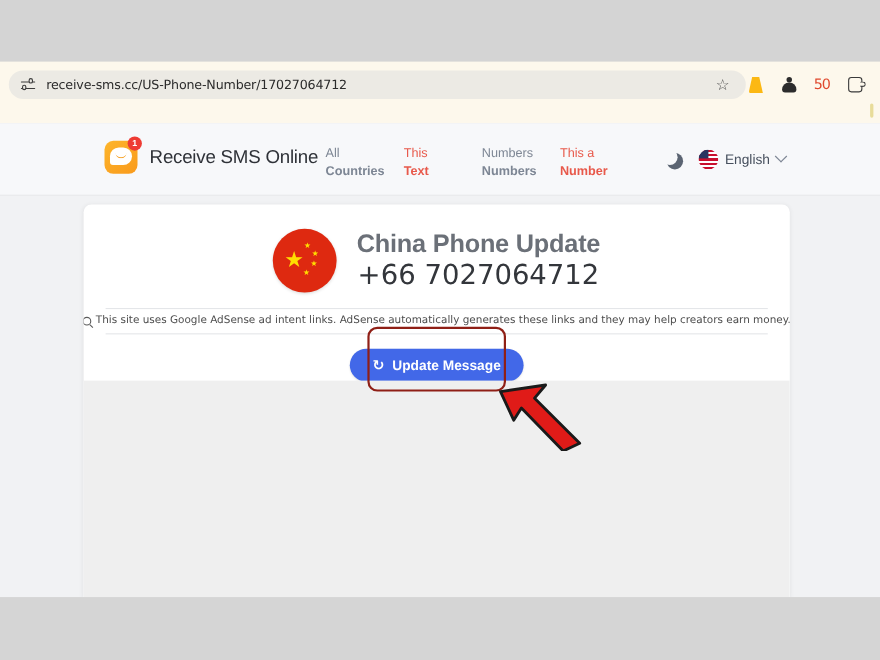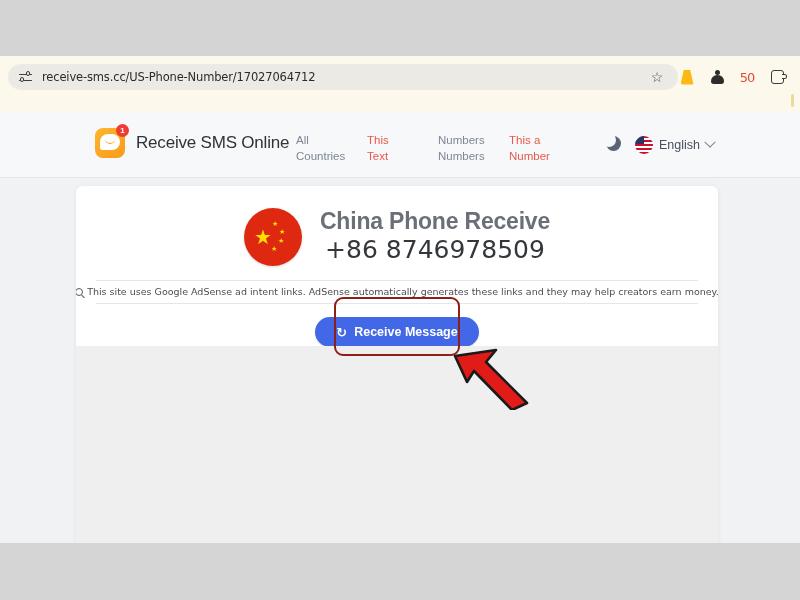--- a/index.html
+++ b/index.html
@@ -257,28 +257,28 @@
     gap: 0;
   }
   .nav-link {
     width: 71px;
     font-size: 11.5px;
     line-height: 16px;
     color: #7d8694;
     text-decoration: none;
   }
   .nav-link.accent { color: #e8594b; }
-  .nav-link .l2 { display: block; }
+  .nav-link .l2 { display: block; font-weight: bold; }
 
   .header-right {
     position: absolute;
     right: 86px;
     top: 24px;
     display: flex;
-    align-items: flex-start;
+    align-items: flex-end;
     gap: 14px;
   }
   .moon-icon {
     position: relative;
     width: 15px;
     height: 15px;
   }
   .moon-icon::before {
     content: "";
     position: absolute;
@@ -608,34 +608,34 @@
 
       <div class="title-row">
         <span class="cn-flag">
           <span class="star s-big">★</span>
           <span class="star s1">★</span>
           <span class="star s2">★</span>
           <span class="star s3">★</span>
           <span class="star s4">★</span>
         </span>
         <span class="title-text">
-          <span class="page-title">China Phone Receive</span>
-          <span class="phone-number">+86 8746978509</span>
+          <span class="page-title">China Phone Update</span>
+          <span class="phone-number">+66 7027064712</span>
         </span>
       </div>
 
       <div class="adsense-row">
         <span class="mag-icon"></span>
         <span class="adsense-text">This site uses Google AdSense ad intent links. AdSense automatically generates these links and they may help creators earn money.</span>
       </div>
 
       <div class="btn-row">
         <button class="update-btn">
           <span class="refresh-glyph">↻</span>
-          <span>Receive Message</span>
+          <span>Update Message</span>
         </button>
       </div>
 
       <div class="placeholder-block"></div>
     </div>
   </div>
 
   <div class="annot-box"></div>
 
   <svg class="annot-arrow" viewBox="0 0 78 62">

